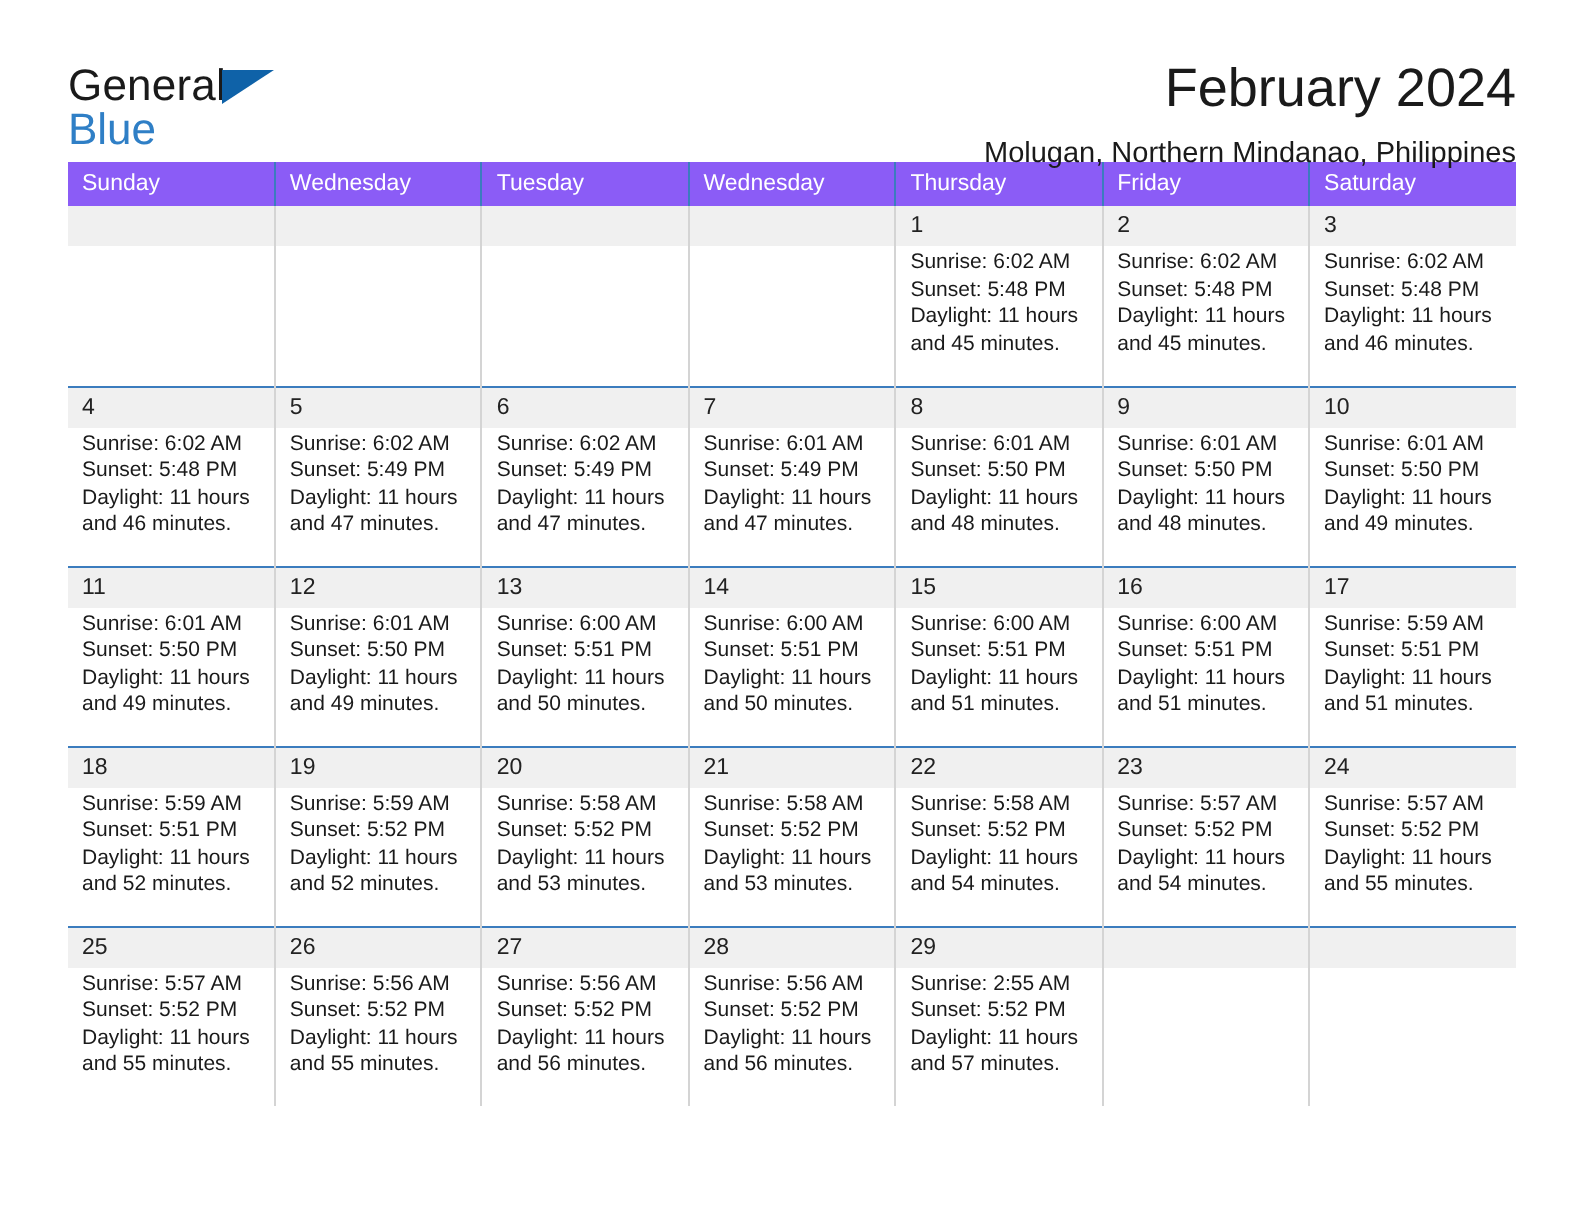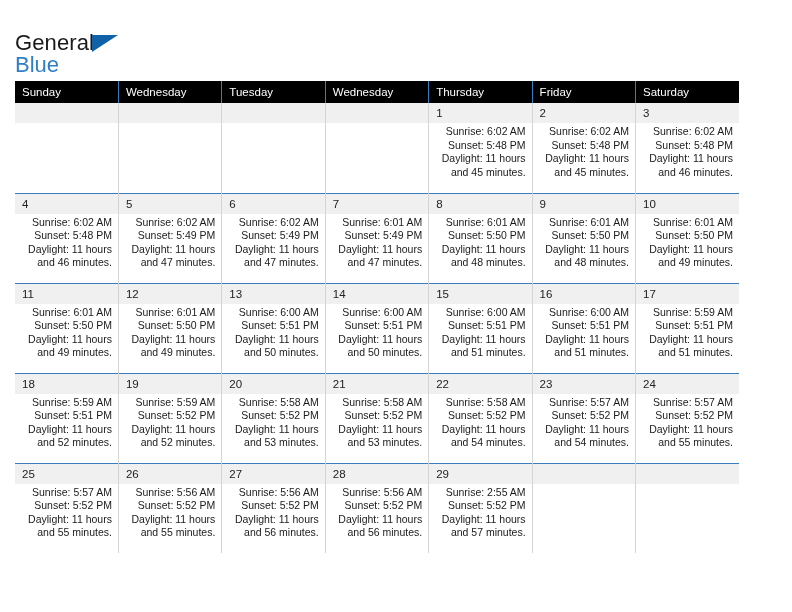--- a/index.html
+++ b/index.html
@@ -12,21 +12,21 @@
     height: 612px;
     font-family: "Liberation Sans", sans-serif;
     color: #000000;
     overflow: hidden;
   }
   .page {
     position: relative;
     width: 792px;
     height: 612px;
     box-sizing: border-box;
-    padding: 0 15px;
+    padding: 0 34px;
   }
 
   
   .top {
     display: flex;
     align-items: flex-start;
     justify-content: space-between;
     padding-top: 28px;
     height: 74px;
     box-sizing: border-box;
@@ -78,21 +78,21 @@
   }
 
   
   .calendar {
     width: 724px;
     border-collapse: collapse;
     table-layout: fixed;
     margin-top: 7px;
   }
   .calendar th {
-    background: #000000;
+    background: #8b5cf6;
     color: #ffffff;
     font-size: 11.5px;
     font-weight: normal;
     text-align: left;
     padding: 5px 0 5px 7px;
     height: 19px;
     box-sizing: border-box;
     border-right: 1px solid #3b7cbe;
   }
   .calendar td {
@@ -119,34 +119,37 @@
   }
   .cell-empty .daynum {
     background: #f0f0f0;
     color: transparent;
   }
   .info {
     padding: 2px 6px 0 7px;
     font-size: 10.5px;
     line-height: 13.6px;
     color: #1a1a1a;
-    text-align: right;
   }
   .info div { white-space: nowrap; }
 </style>
 </head>
 <body>
 
 <div class="page">
 
   <div class="top">
     <div class="brand">
       <span class="brand-general">General</span>
       <span class="brand-triangle"></span>
       <span class="brand-blue">Blue</span>
+    </div>
+    <div class="titles">
+      <div class="month-title">February 2024</div>
+      <div class="location">Molugan, Northern Mindanao, Philippines</div>
     </div>
   </div>
 
   <table class="calendar">
     <thead>
       <tr>
         <th>Sunday</th>
         <th>Wednesday</th>
         <th>Tuesday</th>
         <th>Wednesday</th>

